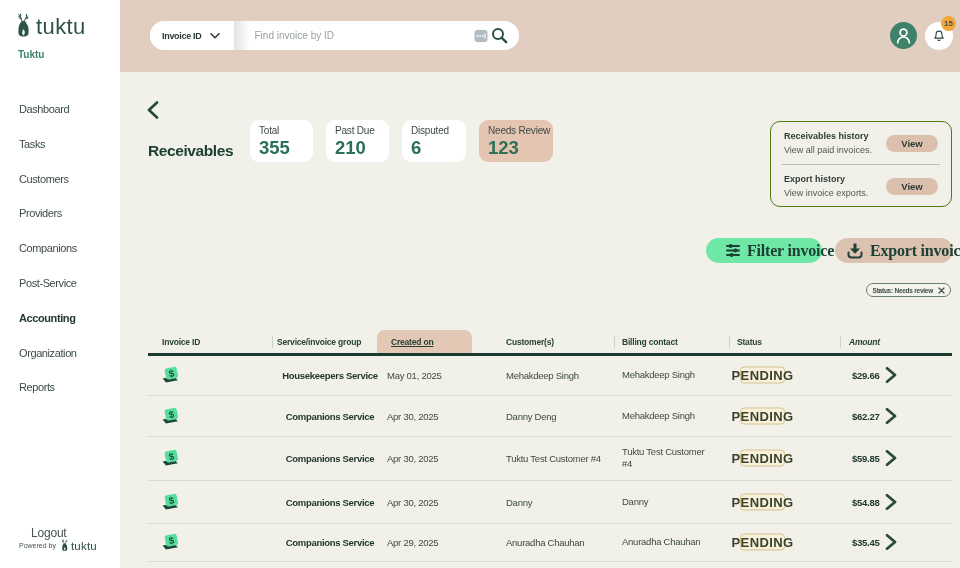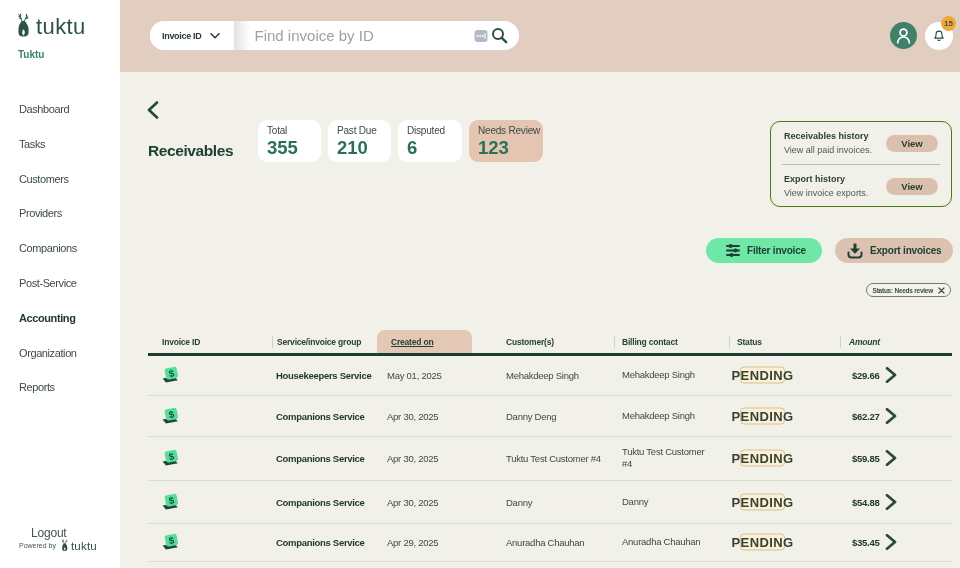--- a/index.html
+++ b/index.html
@@ -22,72 +22,72 @@
   .powered svg { width:8px; height:13px; }
   .powered .pb-brand { font-size:11.5px; color:#2c5346; margin-left:2px; letter-spacing:0.2px; }
 
   
   .topbar { position:absolute; left:120px; top:0; width:840px; height:72px; background:#e1cec0; }
   .searchbar { position:absolute; left:30px; top:21px; width:369px; height:29px; background:#ffffff; border-radius:15px; display:flex; align-items:center; overflow:hidden; }
   .search-type { display:flex; align-items:center; padding:0 14px 0 12px; height:100%; background:#fff; cursor:pointer; border:none; font-family:inherit; }
   .search-type .st-label { font-size:9px; letter-spacing:-0.3px; font-weight:bold; color:#2b3a33; }
   .search-type svg { margin-left:8px; }
   .search-divider { width:18px; height:100%; background:linear-gradient(90deg,#e2e2e2,#ffffff 85%); }
-  .search-input { flex:1; border:none; outline:none; font-size:15px; color:#333; padding-left:3px; font-family:inherit; background:transparent; }
+  .search-input { flex:1; border:none; outline:none; font-size:10px; color:#333; padding-left:3px; font-family:inherit; background:transparent; }
   .search-input::placeholder { color:#9ba39c; }
   .kbd-icon { flex:0 0 auto; margin-right:3px; }
   .search-icon { flex:0 0 auto; margin-right:11px; cursor:pointer; }
   .avatar { position:absolute; left:770px; top:22px; width:27px; height:27px; border-radius:50%; background:#3f8169; display:flex; align-items:center; justify-content:center; cursor:pointer; }
   .bell-circle { position:absolute; left:805px; top:22px; width:28px; height:28px; border-radius:50%; background:#ffffff; display:flex; align-items:center; justify-content:center; cursor:pointer; }
   .notif-badge { position:absolute; left:821px; top:16px; width:15px; height:15px; border-radius:50%; background:#f1a73c; display:flex; align-items:center; justify-content:center; font-size:8px; font-weight:bold; color:#4a5240; }
 
   
   .content { position:absolute; left:120px; top:72px; width:840px; height:496px; }
   .back-btn { position:absolute; left:26px; top:29px; width:14px; height:18px; cursor:pointer; }
   .page-title { position:absolute; left:28px; top:70px; font-size:15.5px; font-weight:bold; color:#1c4033; letter-spacing:-0.4px; }
 
-  .stats { position:absolute; left:138px; top:48px; display:flex; gap:7px;align-items:flex-end; }
+  .stats { position:absolute; left:130px; top:48px; display:flex; gap:13px;align-items:flex-end; }
   .stat-card { height:42px; background:#ffffff; border-radius:9px; padding:5px 0 0 9px; cursor:pointer; }
   .stat-card.selected { background:#e3c5b2; }
   .stat-label { font-size:10px; letter-spacing:-0.2px; color:#3f4b45; white-space:nowrap; line-height:12.5px; }
   .stat-value { font-size:18.5px; font-weight:bold; color:#2c7157; margin-top:0px; line-height:20px; }
   .stats div.stat-card:nth-of-type(1) { width:63px; }
   .stats div.stat-card:nth-of-type(2) { width:63px; }
   .stats div.stat-card:nth-of-type(3) { width:64px; }
   .stats div.stat-card:nth-of-type(4) { width:74px; }
   .stat-card { overflow:visible; }
 
   .history-panel { position:absolute; left:650px; top:49px; width:182px; height:86px; border:1px solid #4d7c0f; border-radius:10px; }
   .hp-row { position:relative; height:42px; }
   .hp-title { position:absolute; left:13px; top:9px; font-size:9px; font-weight:bold; color:#2e3f37; white-space:nowrap; }
   .hp-desc { position:absolute; left:13px; top:23px; font-size:9px; color:#51584f; white-space:nowrap; }
   .hp-btn { position:absolute; right:13px; top:13px; width:52px; height:17px; border-radius:8.5px; background:#dcc0ae; border:none; font-family:inherit; font-size:9.5px; font-weight:bold; color:#2b3a33; cursor:pointer; display:flex; align-items:center; justify-content:center; }
   .hp-divider { height:1px; background:#b9beb2; margin:0 11px; }
 
-  .btn { position:absolute; top:166px; height:25px; border:none; border-radius:13px; display:flex; align-items:center; font-family:Liberation Sans, sans-serif; font-weight:bold; font-size:10px; letter-spacing:-0.2px; color:#1d4034; cursor:pointer; white-space:nowrap; }
+  .btn { position:absolute; top:166px; height:25px; border:none; border-radius:13px; display:flex; align-items:center; font-family:Liberation Serif, serif; font-weight:bold; font-size:16px; letter-spacing:-0.2px; color:#1d4034; cursor:pointer; white-space:nowrap; }
   .btn svg { flex:0 0 auto; }
   .btn-filter { left:586px; width:116px; background:#6fe7a7; padding-left:20px; }
   .btn-filter .btn-label { margin-left:7px; }
   .btn-export { left:715px; width:118px; background:#dcc2b1; padding-left:12px; white-space:nowrap; }
   .btn-export .btn-label { margin-left:7px; }
 
   .chip { position:absolute; right:9px; top:211px; height:14px; border:1px solid #6b7f70; border-radius:8px; display:flex; align-items:center; padding:0 5px 0 6px; cursor:pointer; background:rgba(255,255,255,0.25); }
   .chip-label { font-size:6.5px; letter-spacing:-0.25px; font-weight:bold; color:#3c4a41; white-space:nowrap; }
   .chip svg { margin-left:5px; }
 
   
   .tbl { position:absolute; left:28px; top:258px; width:804px; }
   .tbl-head { position:relative; height:23px; }
   .th { position:absolute; top:0; height:23px; display:flex; align-items:center; font-size:8.5px; letter-spacing:-0.2px; font-weight:bold; color:#274135; }
   .th-sorted { background:#e2c8b5; border-radius:8px 8px 0 0; }
   .th-sep { position:absolute; top:6px; width:1px; height:12px; background:#cdd1c6; }
   .tbl-headline { height:2.5px; background:#1c3c31; }
   .row { position:relative; border-bottom:1px solid #d9dbd1; }
   .cell { position:absolute; top:50%; transform:translateY(-50%); font-size:9.5px; letter-spacing:-0.25px; color:#3f4a42; }
-  .cell-service { font-weight:bold; color:#21382e; letter-spacing:-0.3px; }
+  .cell-service { font-weight:bold; color:#21382e; letter-spacing:-0.3px;text-align:center; }
   .cell-amount { font-weight:bold; color:#21382e; }
   .badge-pending { position:absolute; top:50%; transform:translateY(-50%); width:45px; height:17px; background:#f9f0da; border:1px solid #d9c190; border-radius:4px; display:flex; align-items:center; justify-content:center; font-size:13px; font-weight:bold; letter-spacing:0.4px; color:#39412f; }
   .row-chevron { position:absolute; top:50%; transform:translateY(-50%); cursor:pointer; }
   .inv-icon { position:absolute; top:50%; transform:translateY(-50%); }  .c1i { left:13px; }
   .c2 { left:128px; width:108px; white-space:nowrap; }  .c3row { left:239px; }
   .c4 { left:358px; width:110px; white-space:nowrap; }
   .c5 { left:474px; width:88px; line-height:12px; }
   .c6 { left:592px; }
   .c7 { left:704px; }
   .c7ch { left:737px; }

